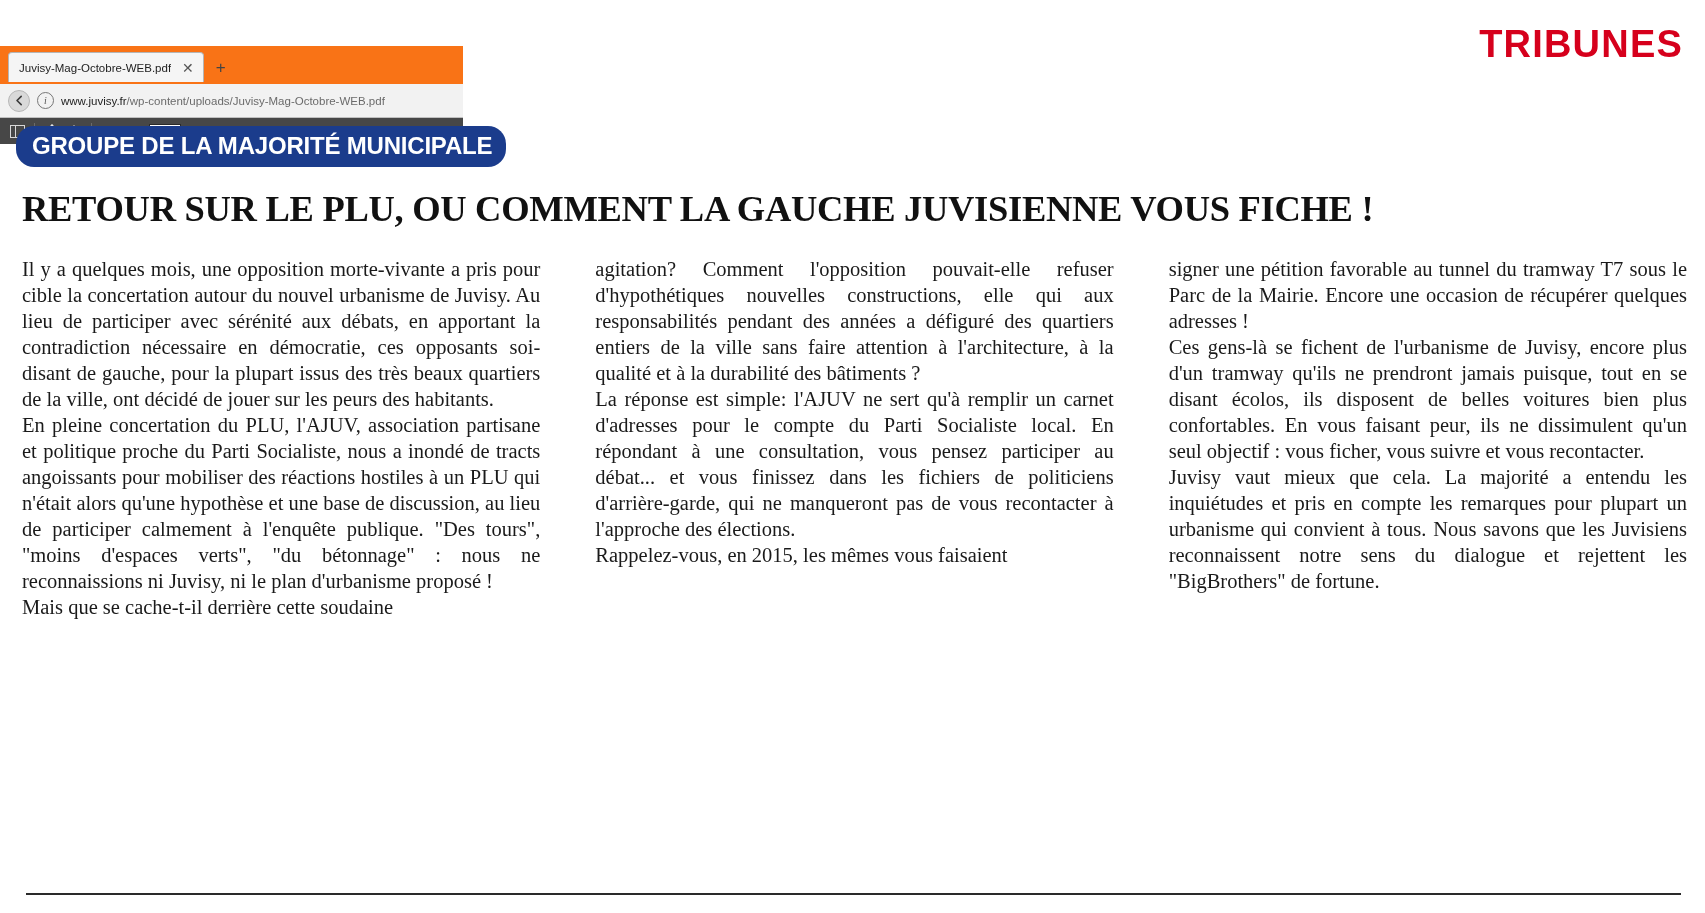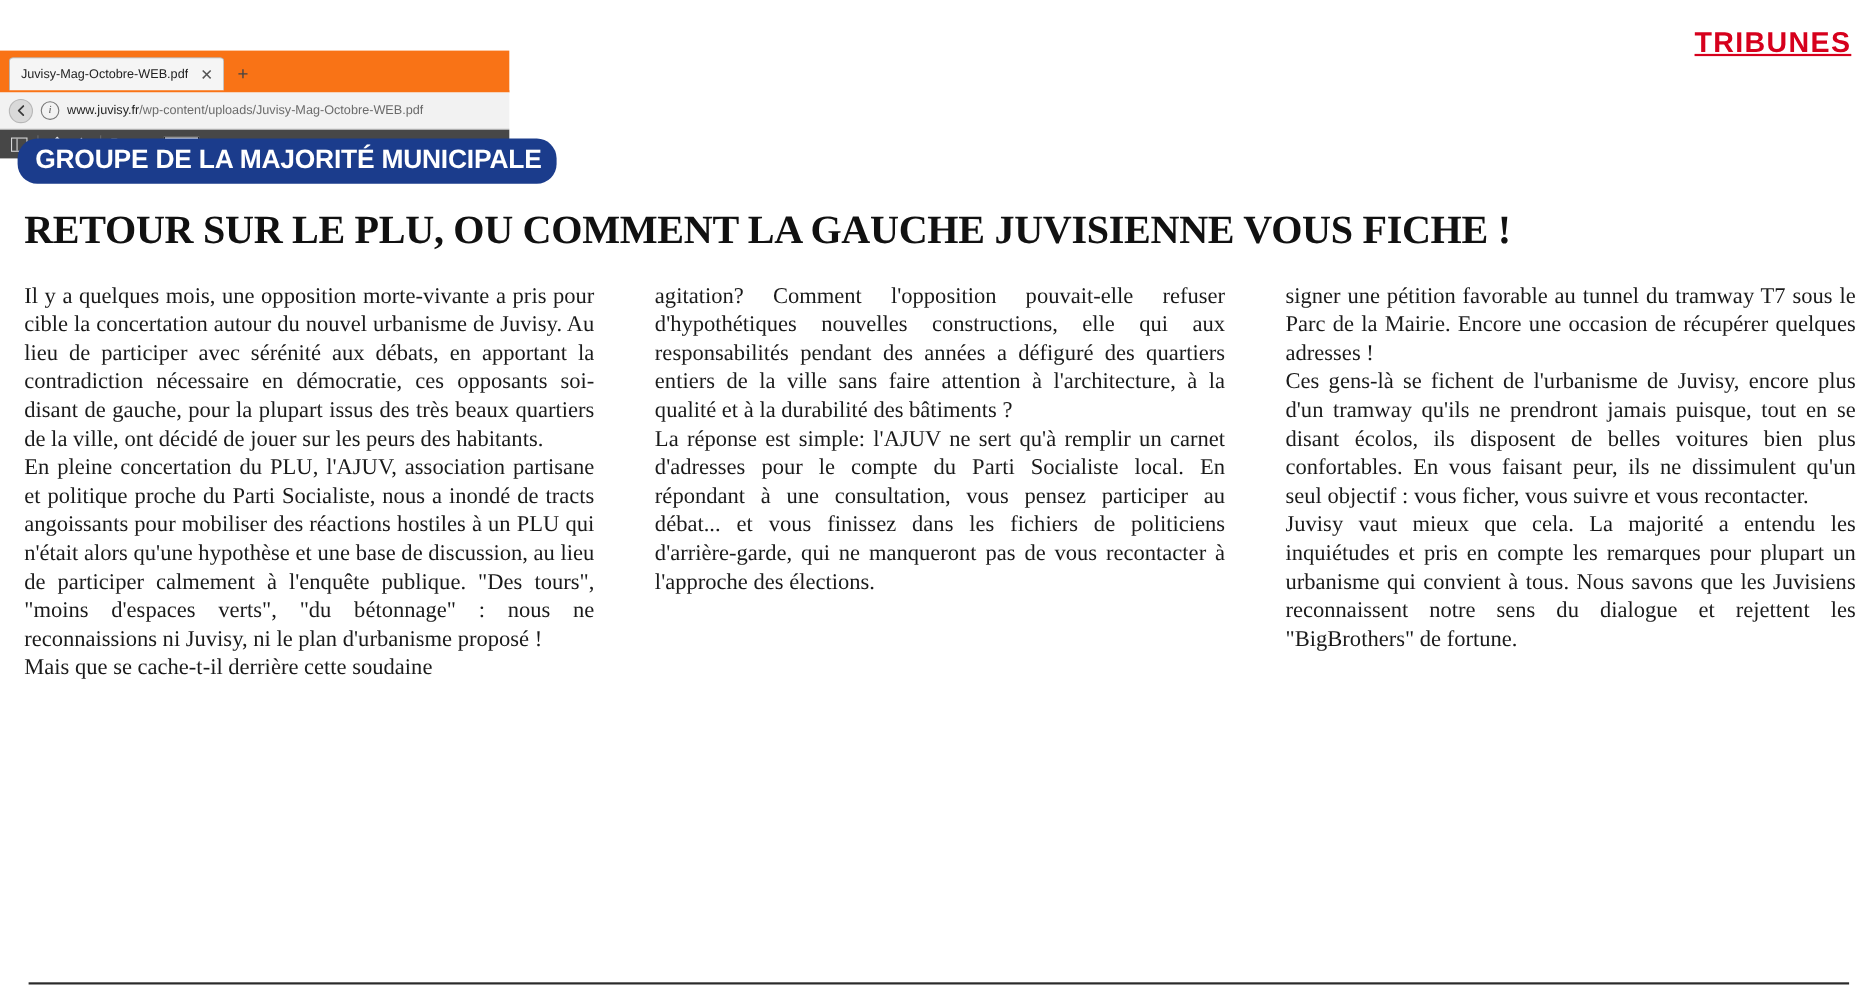--- a/index.html
+++ b/index.html
@@ -170,26 +170,25 @@
     color: #d6d6d6;
     margin-left: 7px;
     white-space: nowrap;
   }
 
   
   .tribunes-title {
     position: absolute;
     top: 23px;
     right: 22px;
-    font-size: 26px;
+    font-size: 38px;
     font-weight: bold;
     color: #d6001c;
     letter-spacing: 1.2px;
     font-family: "Liberation Sans", sans-serif;
-    text-decoration: underline;
   }
 
   .doc {
     position: absolute;
     top: 126px;
     left: 0;
     width: 1705px;
   }
 
   .section-banner {
@@ -309,20 +308,21 @@
 
     <div class="col">
       <p>Il y a quelques mois, une opposition morte-vivante a pris pour cible la concertation autour du nouvel urbanisme de Juvisy. Au lieu de participer avec sérénité aux débats, en apportant la contradiction nécessaire en démocratie, ces opposants soi-disant de gauche, pour la plupart issus des très beaux quartiers de la ville, ont décidé de jouer sur les peurs des habitants.</p>
       <p>En pleine concertation du PLU, l'AJUV, association partisane et politique proche du Parti Socialiste, nous a inondé de tracts angoissants pour mobiliser des réactions hostiles à un PLU qui n'était alors qu'une hypothèse et une base de discussion, au lieu de participer calmement à l'enquête publique. "Des tours", "moins d'espaces verts", "du bétonnage" : nous ne reconnaissions ni Juvisy, ni le plan d'urbanisme proposé !</p>
       <p>Mais que se cache-t-il derrière cette soudaine</p>
     </div>
 
     <div class="col">
       <p>agitation? Comment l'opposition pouvait-elle refuser d'hypothétiques nouvelles constructions, elle qui aux responsabilités pendant des années a défiguré des quartiers entiers de la ville sans faire attention à l'architecture, à la qualité et à la durabilité des bâtiments ?</p>
       <p>La réponse est simple: l'AJUV ne sert qu'à remplir un carnet d'adresses pour le compte du Parti Socialiste local. En répondant à une consultation, vous pensez participer au débat... et vous finissez dans les fichiers de politiciens d'arrière-garde, qui ne manqueront pas de vous recontacter à l'approche des élections.</p>
+      <p>Rappelez-vous, en 2015, les mêmes vous faisaient</p>
     </div>
 
     <div class="col">
       <p>signer une pétition favorable au tunnel du tramway T7 sous le Parc de la Mairie. Encore une occasion de récupérer quelques adresses !</p>
       <p>Ces gens-là se fichent de l'urbanisme de Juvisy, encore plus d'un tramway qu'ils ne prendront jamais puisque, tout en se disant écolos, ils disposent de belles voitures bien plus confortables. En vous faisant peur, ils ne dissimulent qu'un seul objectif : vous ficher, vous suivre et vous recontacter.</p>
       <p>Juvisy vaut mieux que cela. La majorité a entendu les inquiétudes et pris en compte les remarques pour plupart un urbanisme qui convient à tous. Nous savons que les Juvisiens reconnaissent notre sens du dialogue et rejettent les "BigBrothers" de fortune.</p>
     </div>
 
   </div>
 </div>

